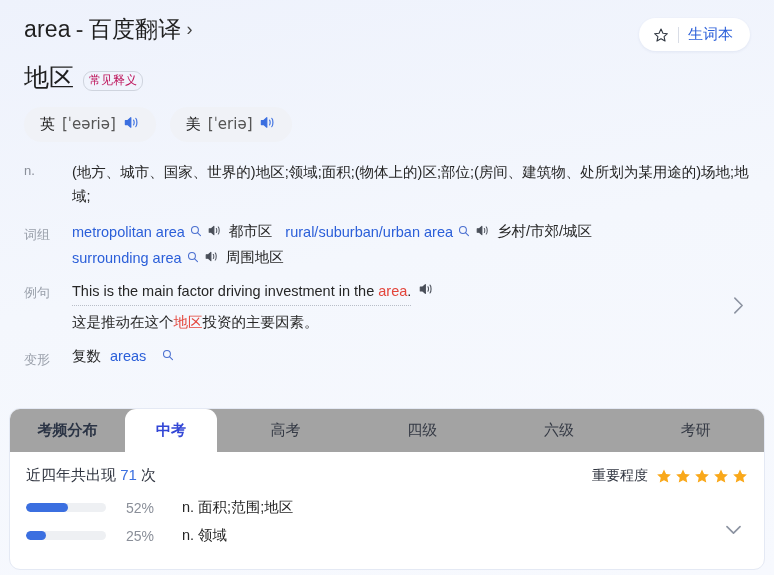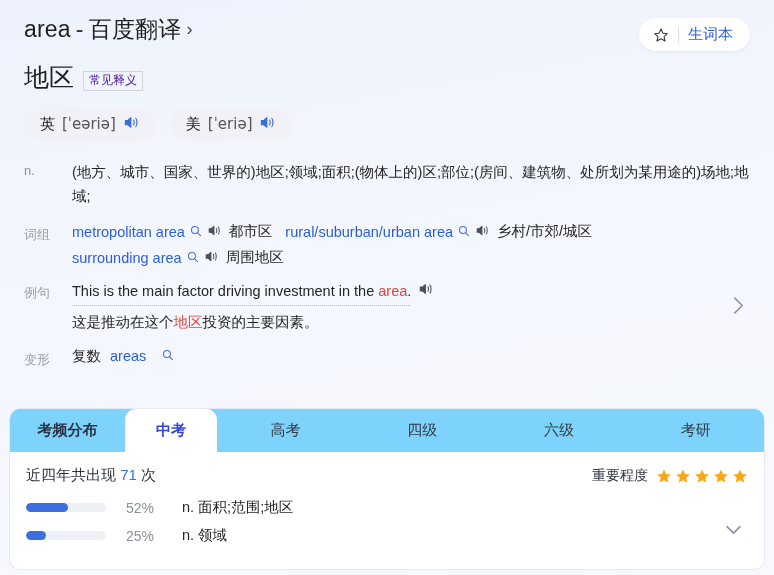--- a/index.html
+++ b/index.html
@@ -78,23 +78,23 @@
     gap: 9px;
     margin-top: 13px;
   }
   .word-main {
     font-size: 25px;
     color: #1f1f1f;
     line-height: 1.1;
   }
   .word-tag {
     font-size: 12px;
-    color: #4c1d95;
+    color: #be185d;
     border: 1px solid #cfd4de;
-    border-radius: 0;
+    border-radius: 9px;
     padding: 1px 5px 2px;
     line-height: 1.25;
     margin-top: 6px;
   }
 
   
   .phon-row {
     display: flex;
     gap: 14px;
     margin-top: 15px;
@@ -220,21 +220,21 @@
     background: #fff;
     border: 1px solid #e4e9f4;
     border-radius: 11px;
     box-sizing: border-box;
     overflow: hidden;
   }
   .tabs {
     display: flex;
     align-items: stretch;
     height: 43px;
-    background: #7dd3fc;
+    background: #a3a3a3;
   }
   .tab {
     flex: 1;
     display: flex;
     align-items: center;
     justify-content: center;
     font-size: 15px;
     color: #353a45;
     cursor: pointer;
     position: relative;

